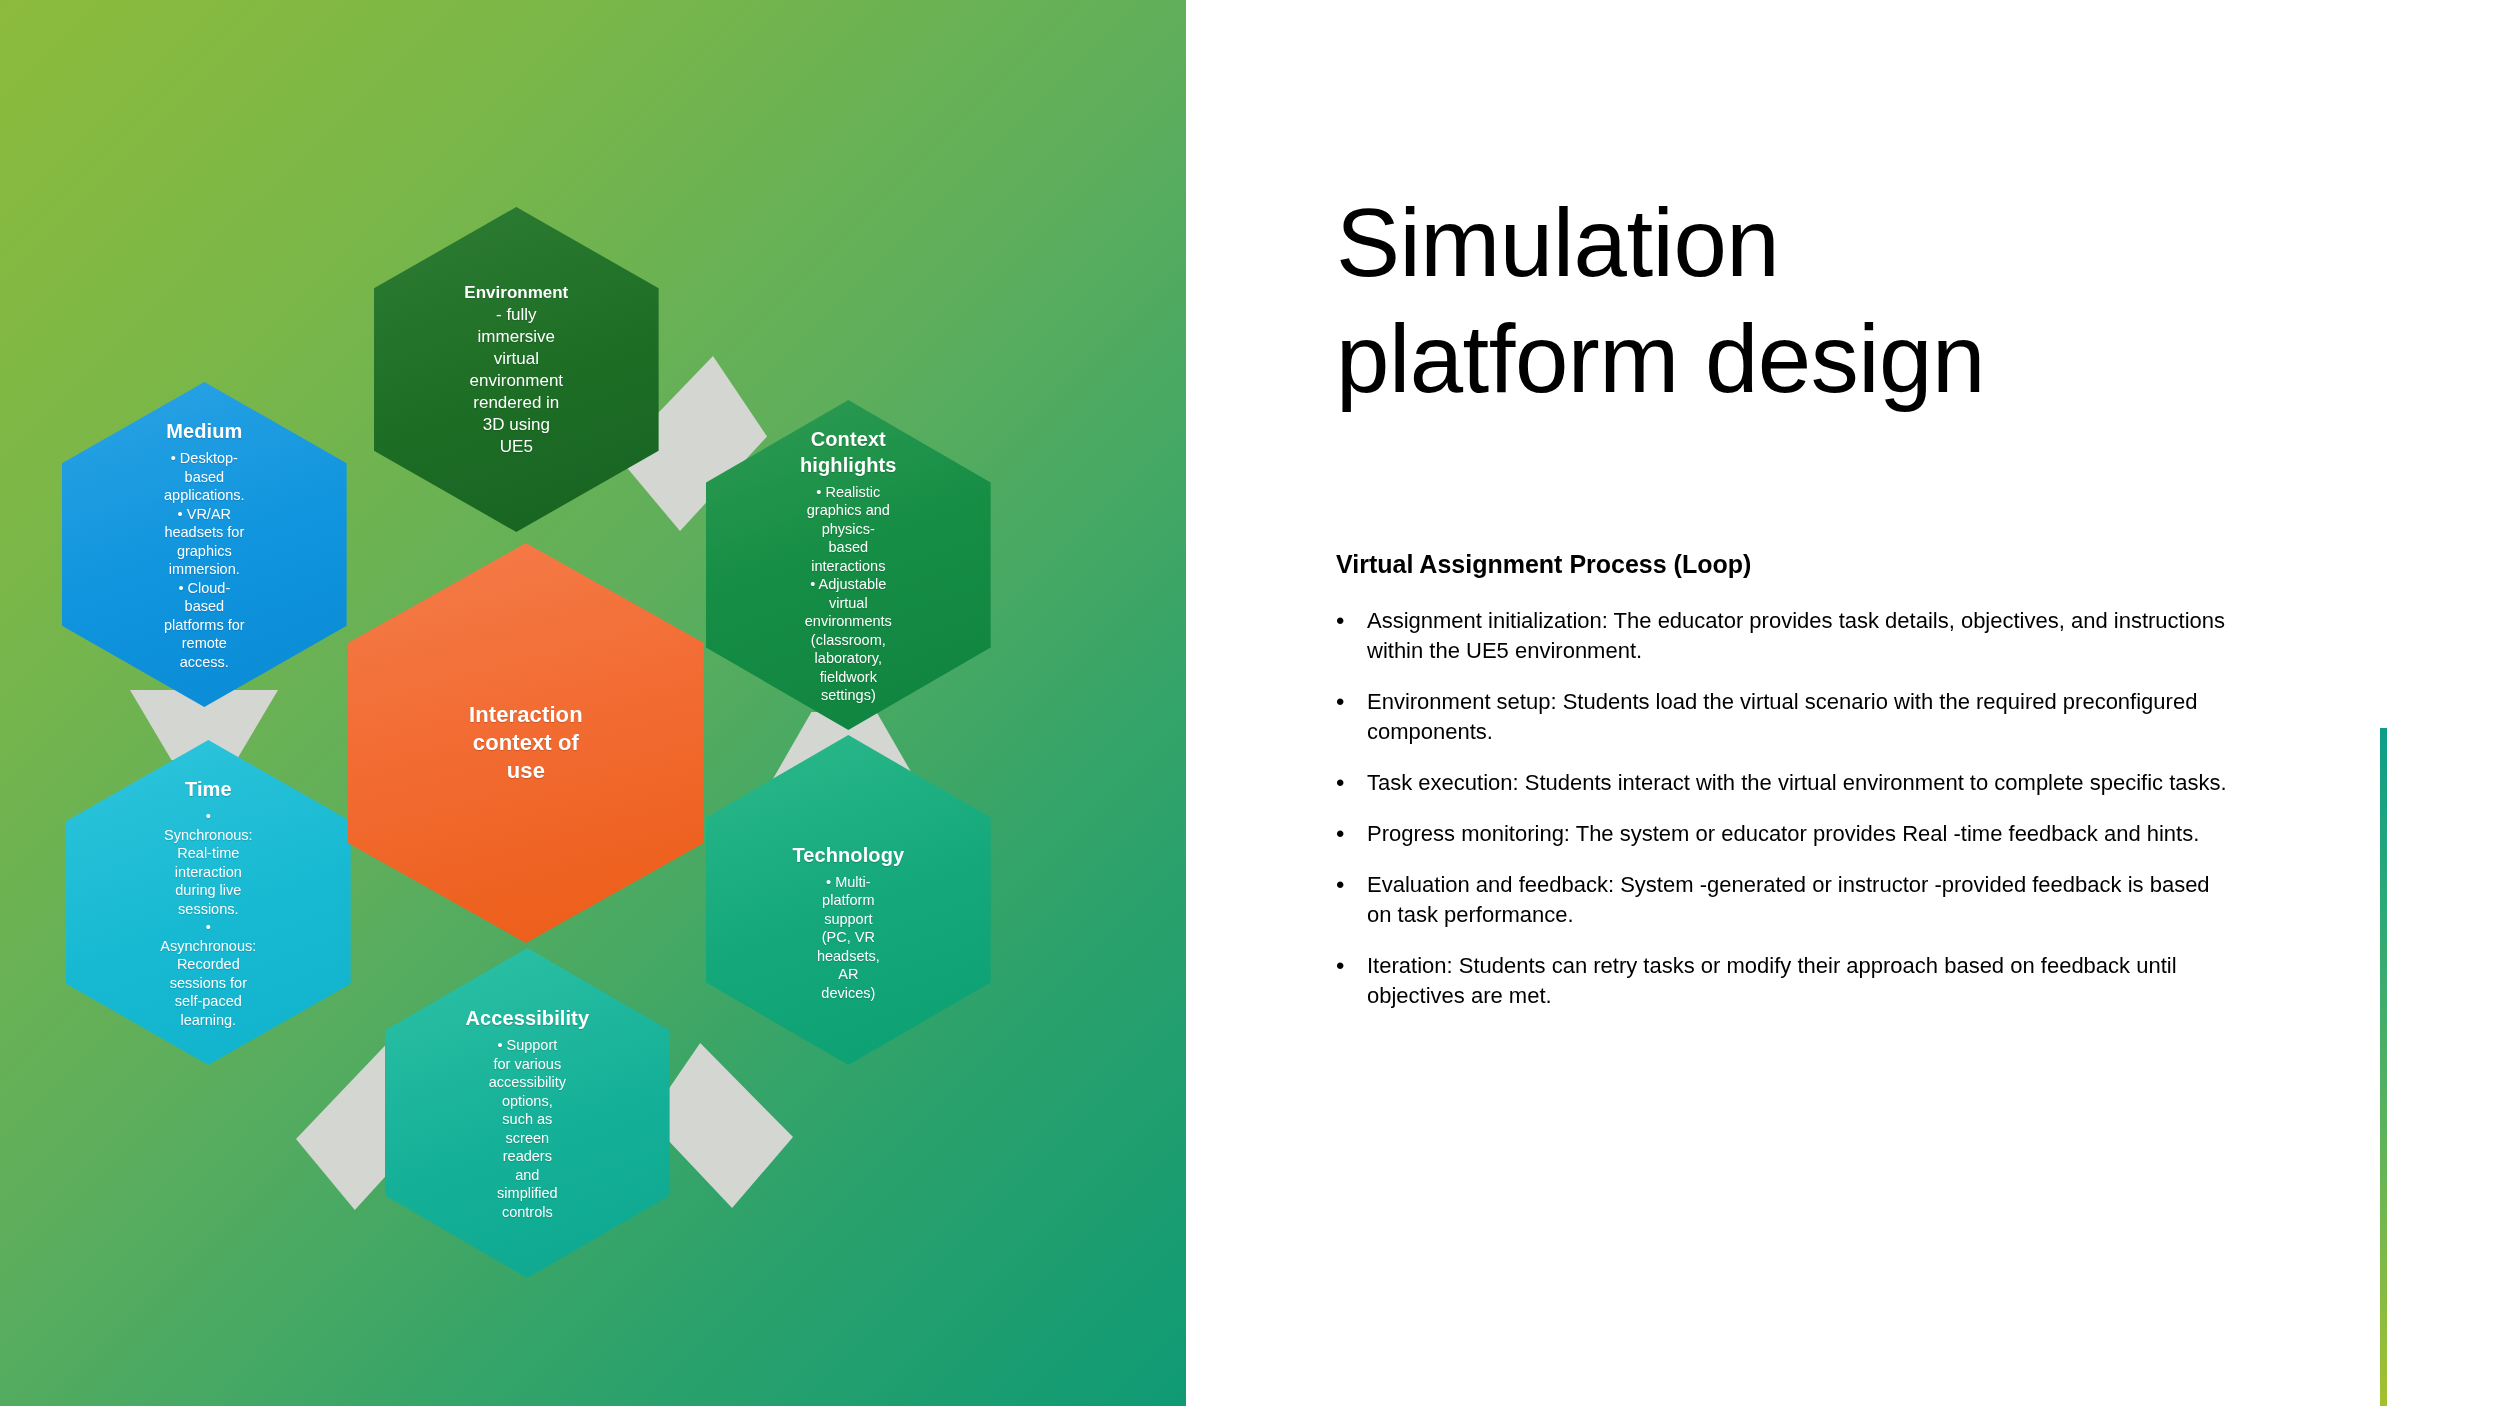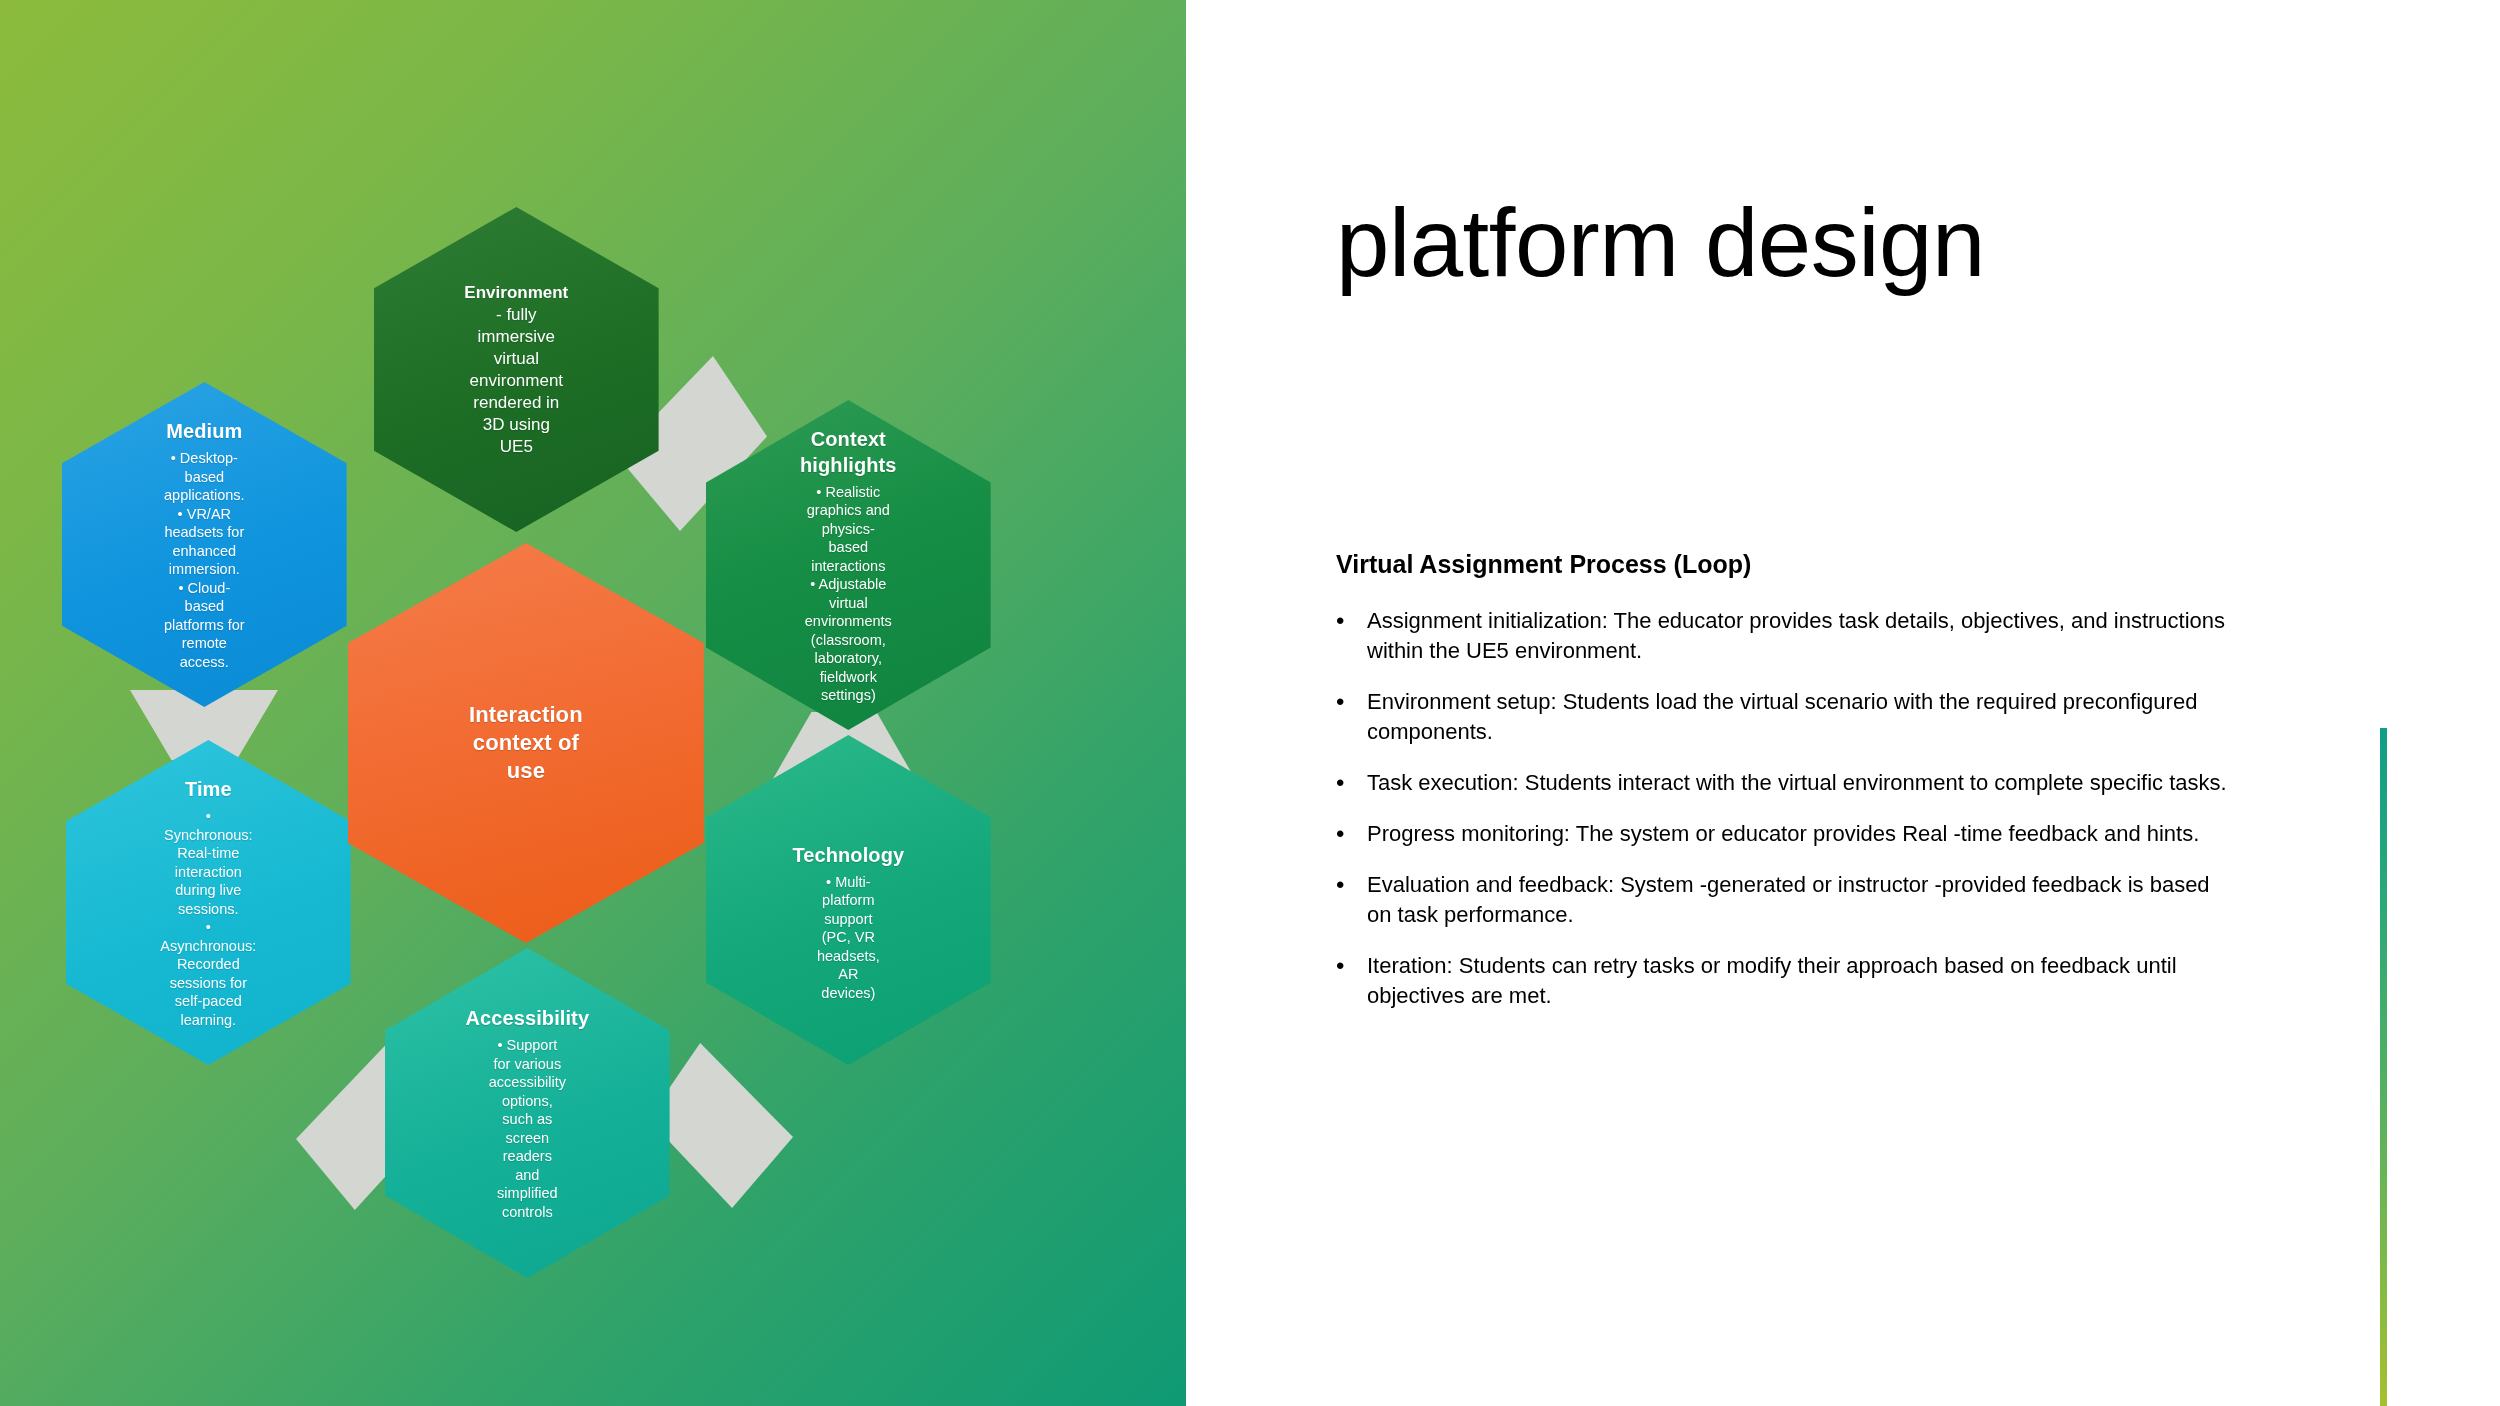--- a/index.html
+++ b/index.html
@@ -210,21 +210,21 @@
       <div class="connector conn-diag-b" style="left:648px; top:1043px; width:145px; height:165px;"></div>
 
       <div class="hex" id="hex-environment">
         <div class="hex-body"><span style="font-weight:bold">Environment</span><span>  - fully immersive virtual environment rendered in 3D using UE5</span></div>
       </div>
 
       <div class="hex" id="hex-medium">
         <div class="hex-title">Medium</div>
         <div class="hex-body">
           <div class="li">• Desktop-based applications.</div>
-          <div class="li">• VR/AR headsets for enhanced immersion.</div>
+          <div class="li">• VR/AR headsets for graphics immersion.</div>
           <div class="li">• Cloud-based platforms for remote access.</div>
         </div>
       </div>
 
       <div class="hex" id="hex-context">
         <div class="hex-title">Context highlights</div>
         <div class="hex-body">
           <div class="li">• Realistic graphics and physics-based interactions</div>
           <div class="li">• Adjustable virtual environments (classroom, laboratory, fieldwork settings)</div>
         </div>
@@ -254,20 +254,21 @@
 
       <div class="hex" id="hex-center">
         <div class="hex-title">Interaction context of use</div>
       </div>
 
     </div>
   </div>
 
   <div class="right-pane">
     <div class="page-title">
+      <div>Simulation</div>
       <div>platform design</div>
     </div>
 
     <div class="body-block">
       <div class="body-heading">Virtual Assignment Process (Loop)</div>
 
       <div class="bullet-row">
         <div class="bullet-dot">•</div>
         <div class="bullet-text">Assignment initialization: The educator provides task details, objectives, and instructions within the UE5 environment.</div>
       </div>

